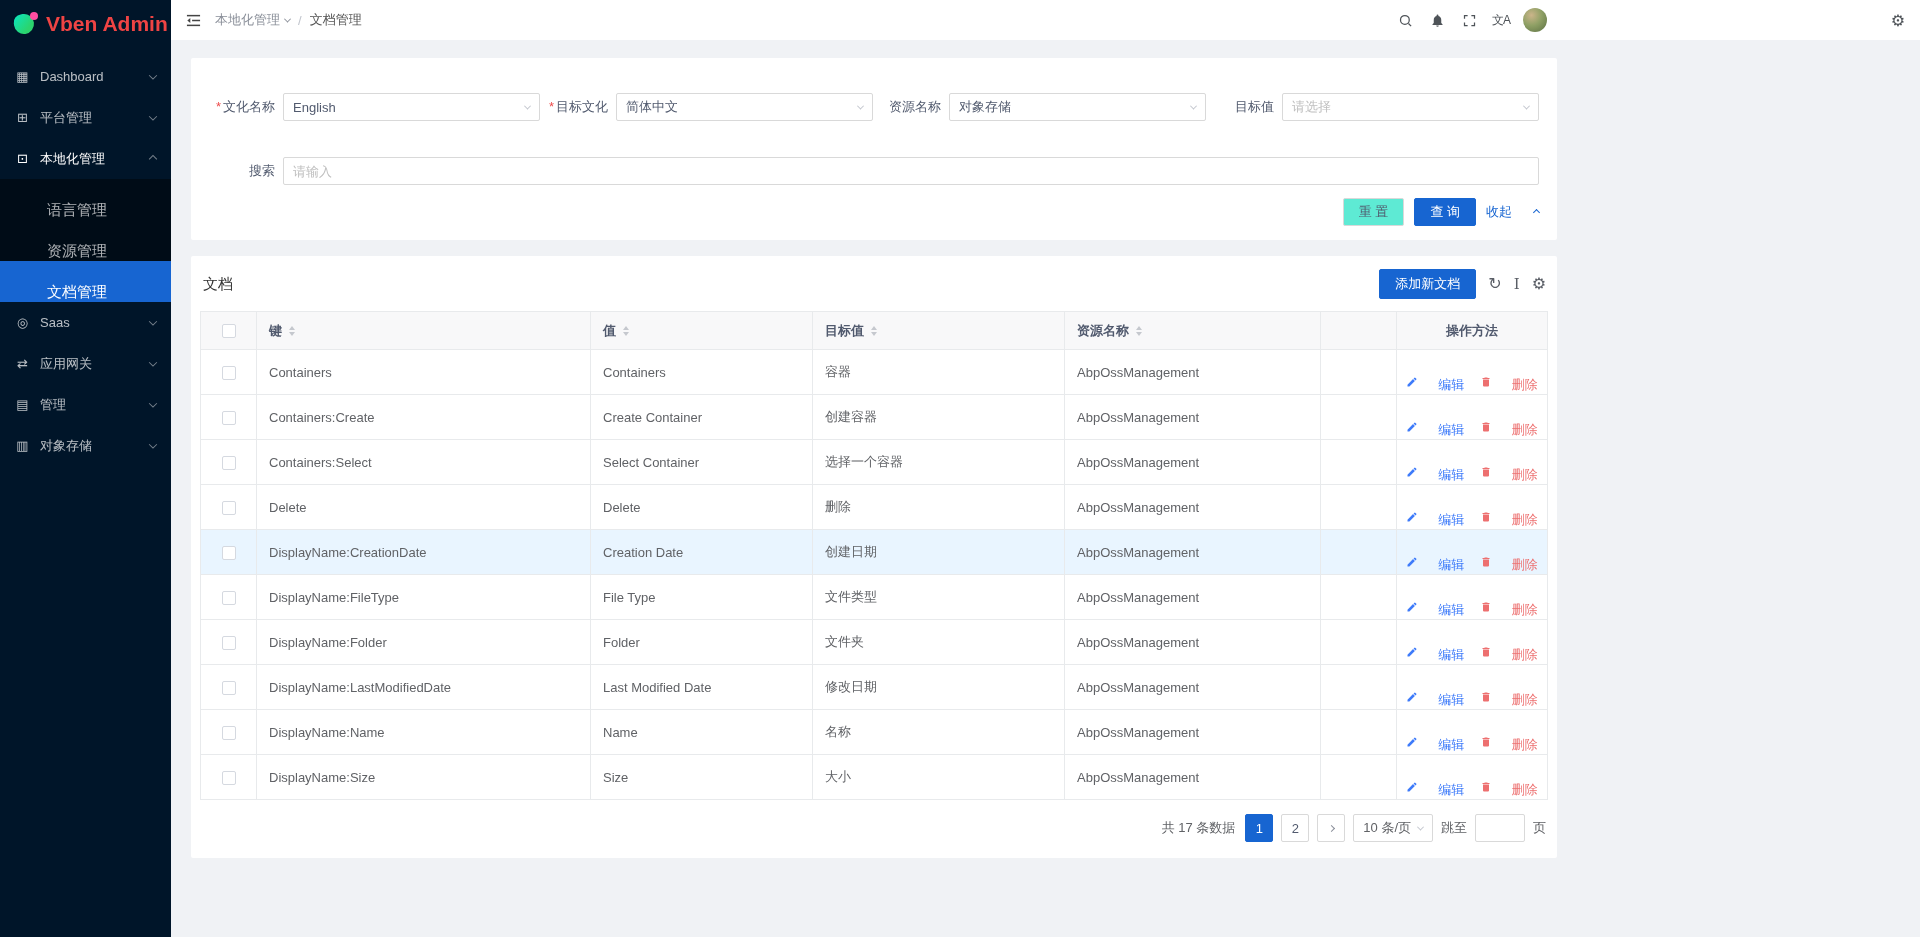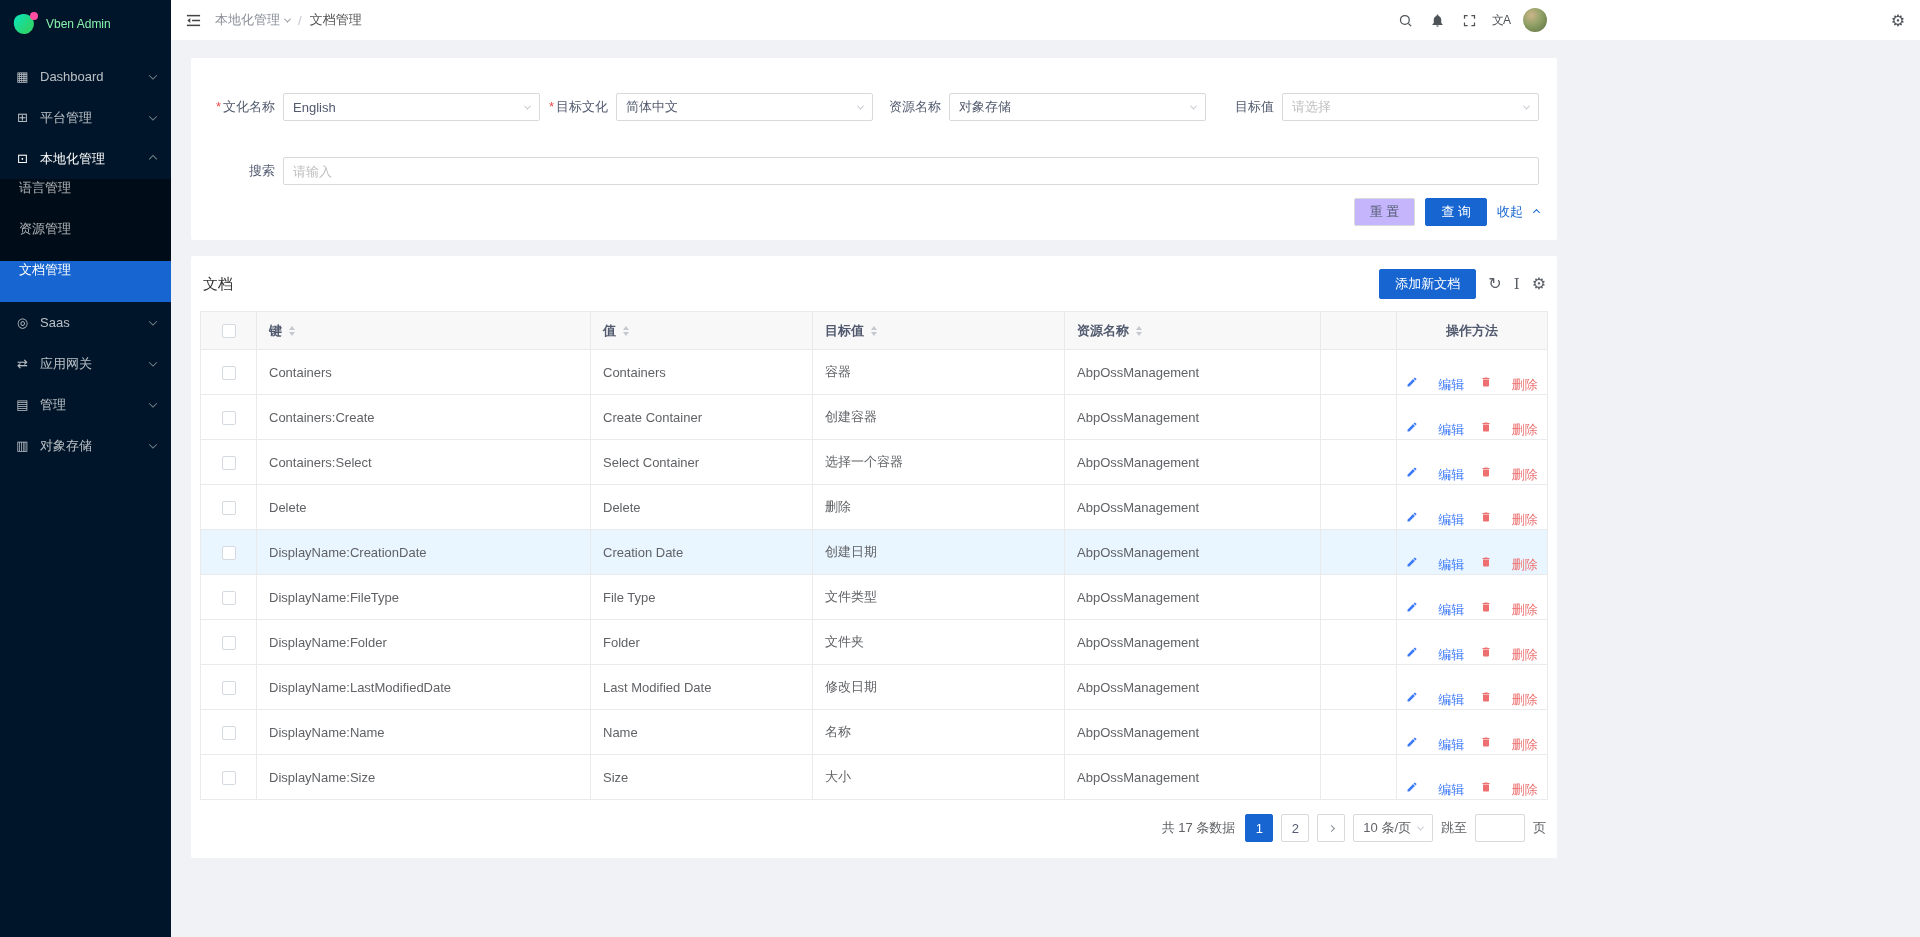--- a/index.html
+++ b/index.html
@@ -8,28 +8,28 @@
   :root { --primary:#1765d1; --border:#e8eaec; --sidebar:#001529; --danger:#ed6f6f; --editblue:#3e7bfa; }
 
   .app { display:flex; width:1920px; height:937px; }
 
   
   .sidebar { position:fixed; left:0; top:0; bottom:0; width:171px; background:var(--sidebar); color:rgba(255,255,255,.72); z-index:10; }
   .logo { height:48px; display:flex; align-items:center; padding-left:14px; gap:8px; cursor:pointer; }
   .logo-icon { position:relative; width:24px; height:24px; flex:none; }
   .logo-icon .blob { position:absolute; left:0; top:2px; width:20px; height:20px; border-radius:8px 50% 50% 50%; background:linear-gradient(135deg,#09e6c2 0%,#2bd46e 70%); transform:rotate(-8deg); display:block; }
   .logo-icon .dot { position:absolute; right:0; top:0; width:8px; height:8px; border-radius:50%; background:#ff4da1; display:block; }
-  .logo-text { color:#86efac; font-size:12px; font-weight:normal; white-space:nowrap; }
+  .logo-text { color:#ef4444; font-size:21px; font-weight:bold; white-space:nowrap; }
   .menu { margin-top:8px; }
   .menu-item { height:41px; display:flex; align-items:center; padding:0 15px 0 14px; cursor:pointer; font-size:13px; }
   .menu-item .m-icon { width:17px; margin-right:9px; font-size:13px; text-align:center; flex:none; }
   .menu-item .m-label { flex:1; white-space:nowrap; }
   .menu-item.active-parent { color:#fff; }
   .submenu { background:#000c17; }
-  .submenu-item { height:41px; display:flex; align-items:flex-start; padding-left:19px; cursor:pointer; font-size:13px; color:rgba(255,255,255,.68); }
+  .submenu-item { height:41px; display:flex; align-items:flex-end; padding-left:47px; cursor:pointer; font-size:15px; color:rgba(255,255,255,.68); }
   .submenu-item.selected { background:var(--primary); color:#fff; }
 
   .chev { display:inline-block; width:6px; height:6px; border-right:1.5px solid currentColor; border-bottom:1.5px solid currentColor; }
   .chev.down { transform:rotate(45deg) translate(-1px,-1px); }
   .chev.up { transform:rotate(-135deg); }
   .chev.right { transform:rotate(-45deg); }
   .menu-chev { margin-left:auto; color:rgba(255,255,255,.45); }
 
   
   .main { margin-left:171px; width:1749px; }
@@ -57,23 +57,23 @@
   .f-item.grow { width:1332px; }
   .f-label { flex:none; width:68px; text-align:right; margin-right:8px; white-space:nowrap; color:#515a6e; }
   .req { color:#ed4b4b; margin-right:2px; }
   .select, .text-input { flex:1; height:28px; border:1px solid #d9d9d9; border-radius:2px; background:#fff; display:flex; align-items:center; padding:0 9px; cursor:pointer; }
   .select-value { flex:1; color:#515a6e; }
   .select-value.placeholder { color:#bfbfbf; }
   .select .chev { width:5px; height:5px; color:#c0c4cc; border-width:1px; }
   input.text-input { cursor:text; color:#515a6e; font-size:13px; font-family:inherit; }
   input::placeholder { color:#bfbfbf; }
   .f-actions { width:1332px; display:flex; justify-content:flex-end; align-items:center; gap:10px; }
-  .btn { height:28px; padding:0 15px; border-radius:2px; font-size:13px; display:inline-flex; align-items:center; cursor:pointer; border:1px solid #d9d9d9; background:#c4b5fd; color:#515a6e; font-family:inherit; }
+  .btn { height:28px; padding:0 15px; border-radius:2px; font-size:13px; display:inline-flex; align-items:center; cursor:pointer; border:1px solid #d9d9d9; background:#5eead4; color:#515a6e; font-family:inherit; }
   .btn-primary { background:var(--primary); border-color:var(--primary); color:#fff; }
-  .collapse-link { color:var(--primary); display:inline-flex; align-items:center; gap:11px; cursor:pointer; font-size:13px; }
+  .collapse-link { color:var(--primary); display:inline-flex; align-items:center; gap:22px; cursor:pointer; font-size:13px; }
   .collapse-link .chev { width:5px; height:5px; }
 
   
   .table-card { padding:0 9px 6px; }
   .tc-header { display:flex; align-items:center; justify-content:space-between; padding:13px 2px 12px 3px; }
   .tc-title { font-size:15px; color:#333; }
   .tc-tools { display:flex; align-items:center; gap:12px; }
   .btn-add { height:30px; }
   .tool-icon { font-size:16px; color:#5a5e66; cursor:pointer; line-height:1; }
   .serif-i { font-family:"DejaVu Serif",serif; font-size:15px; }

